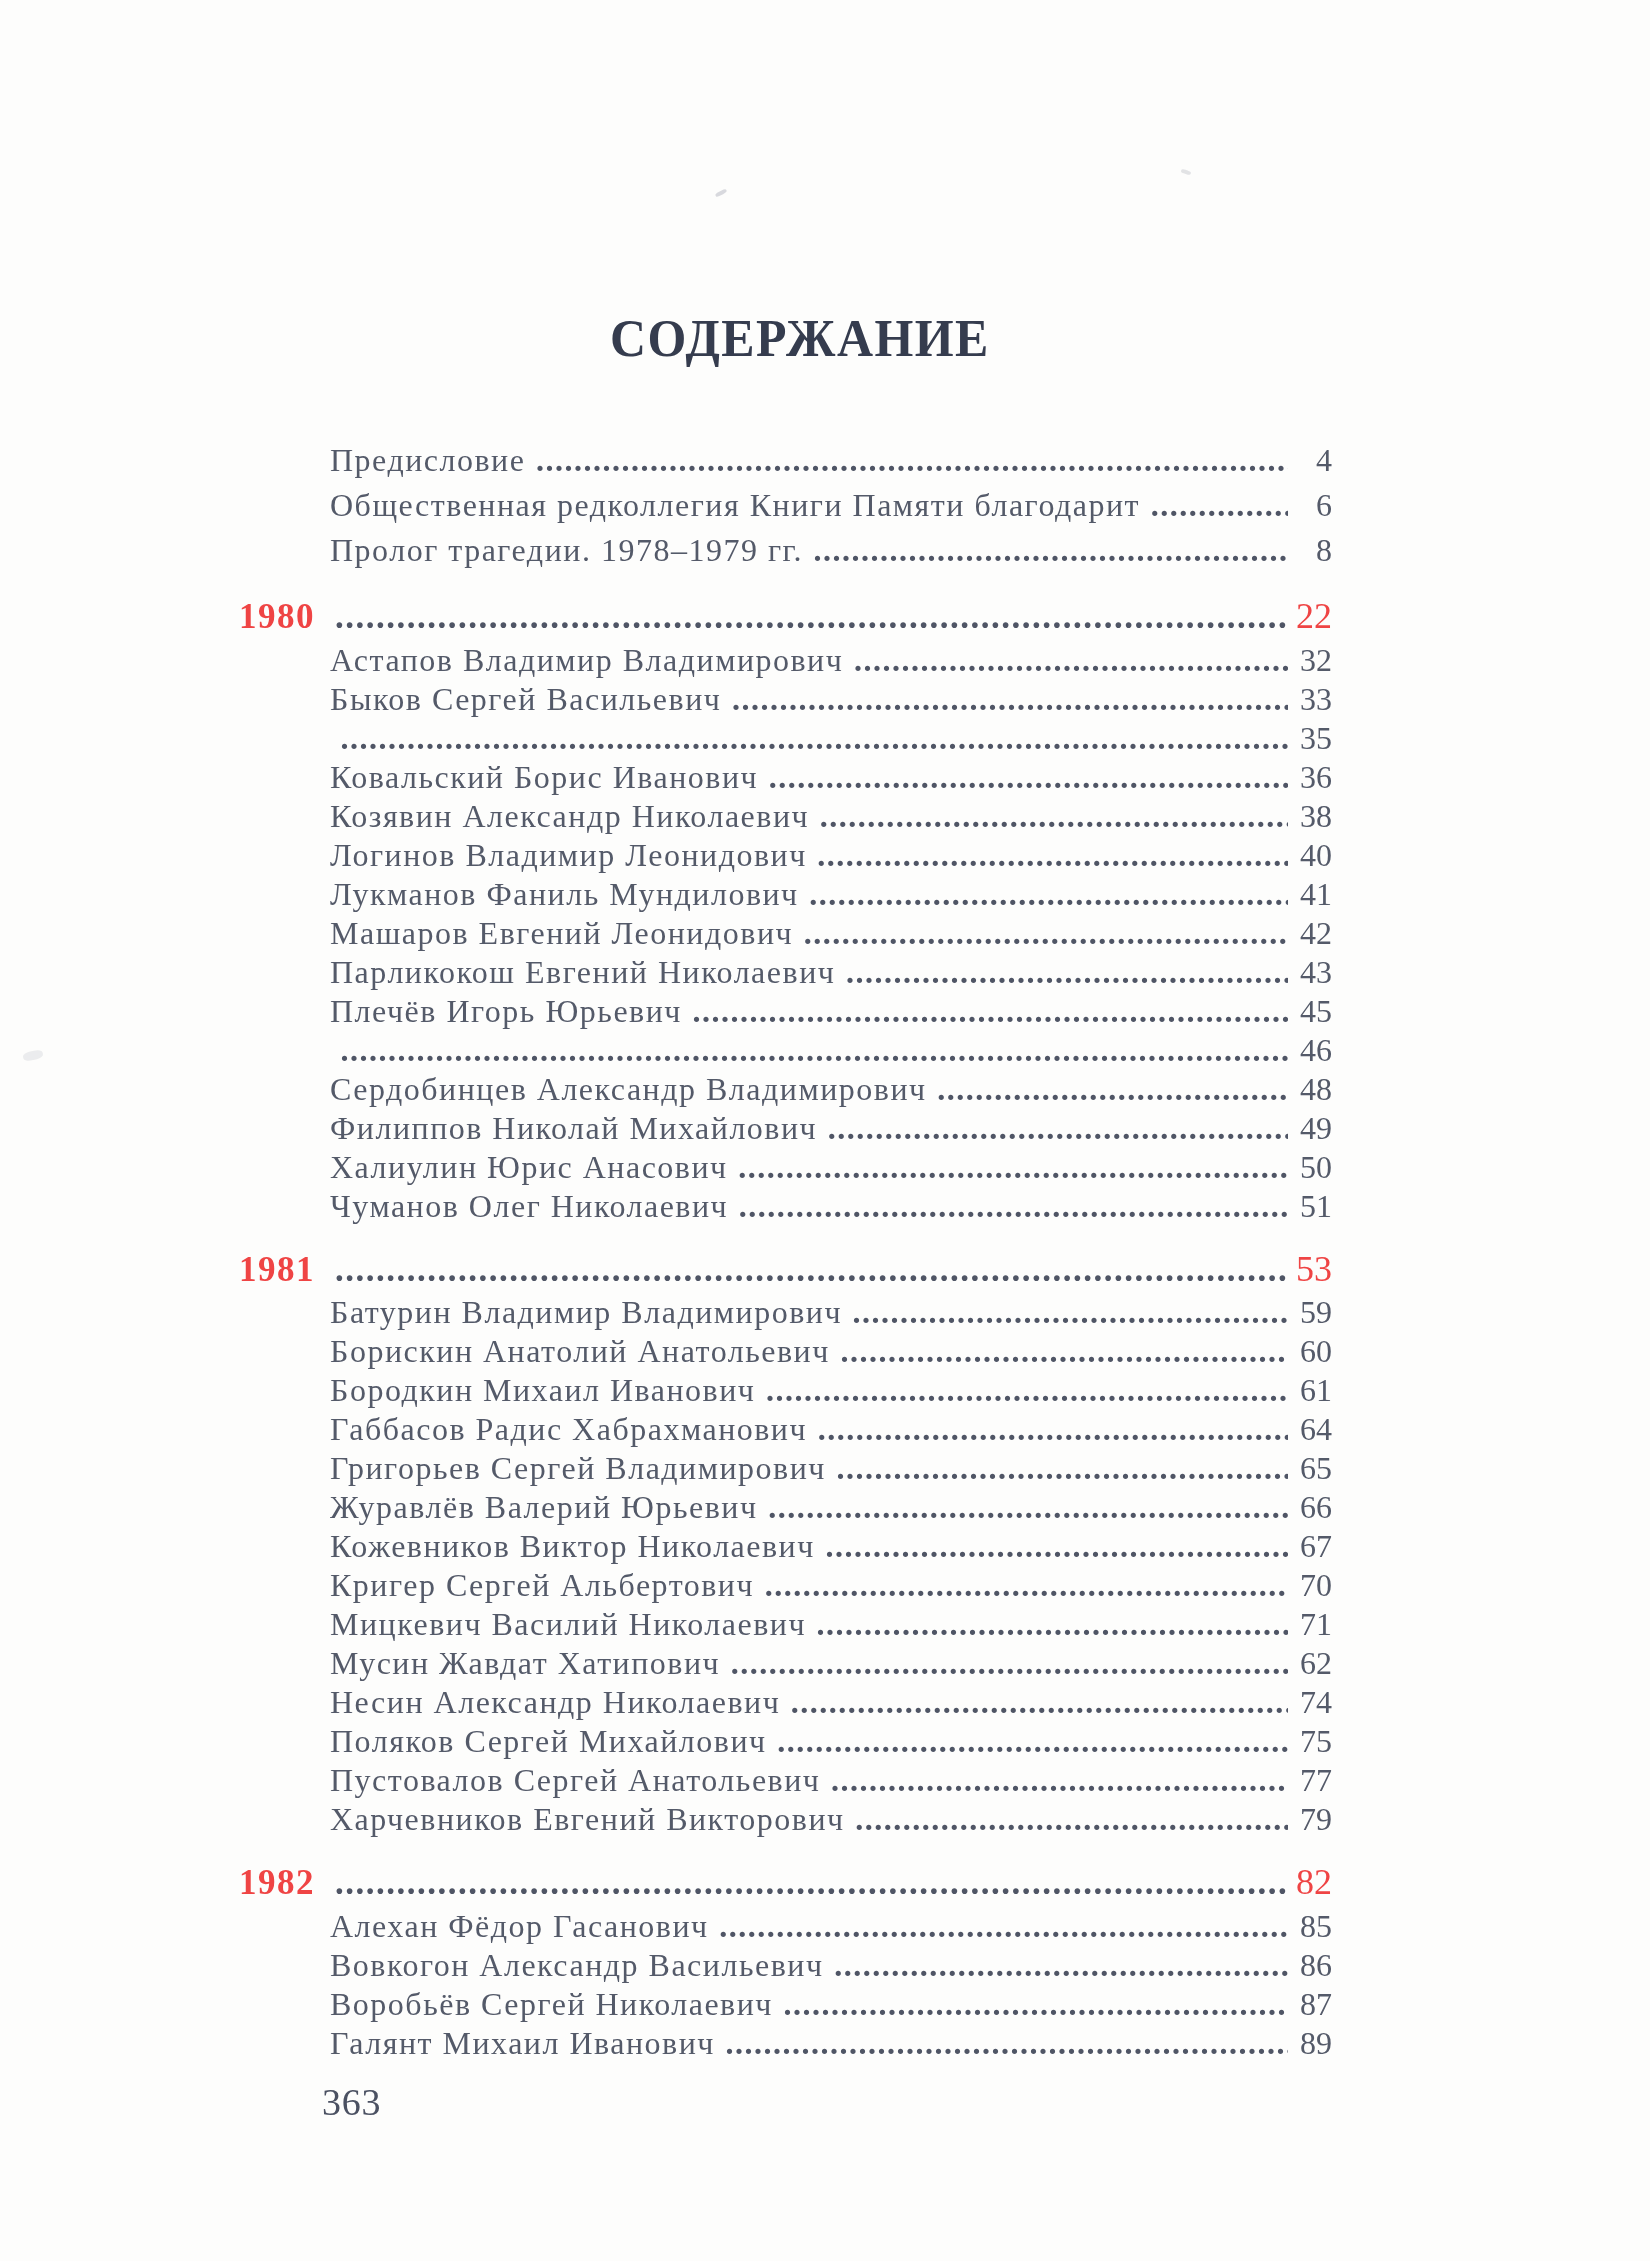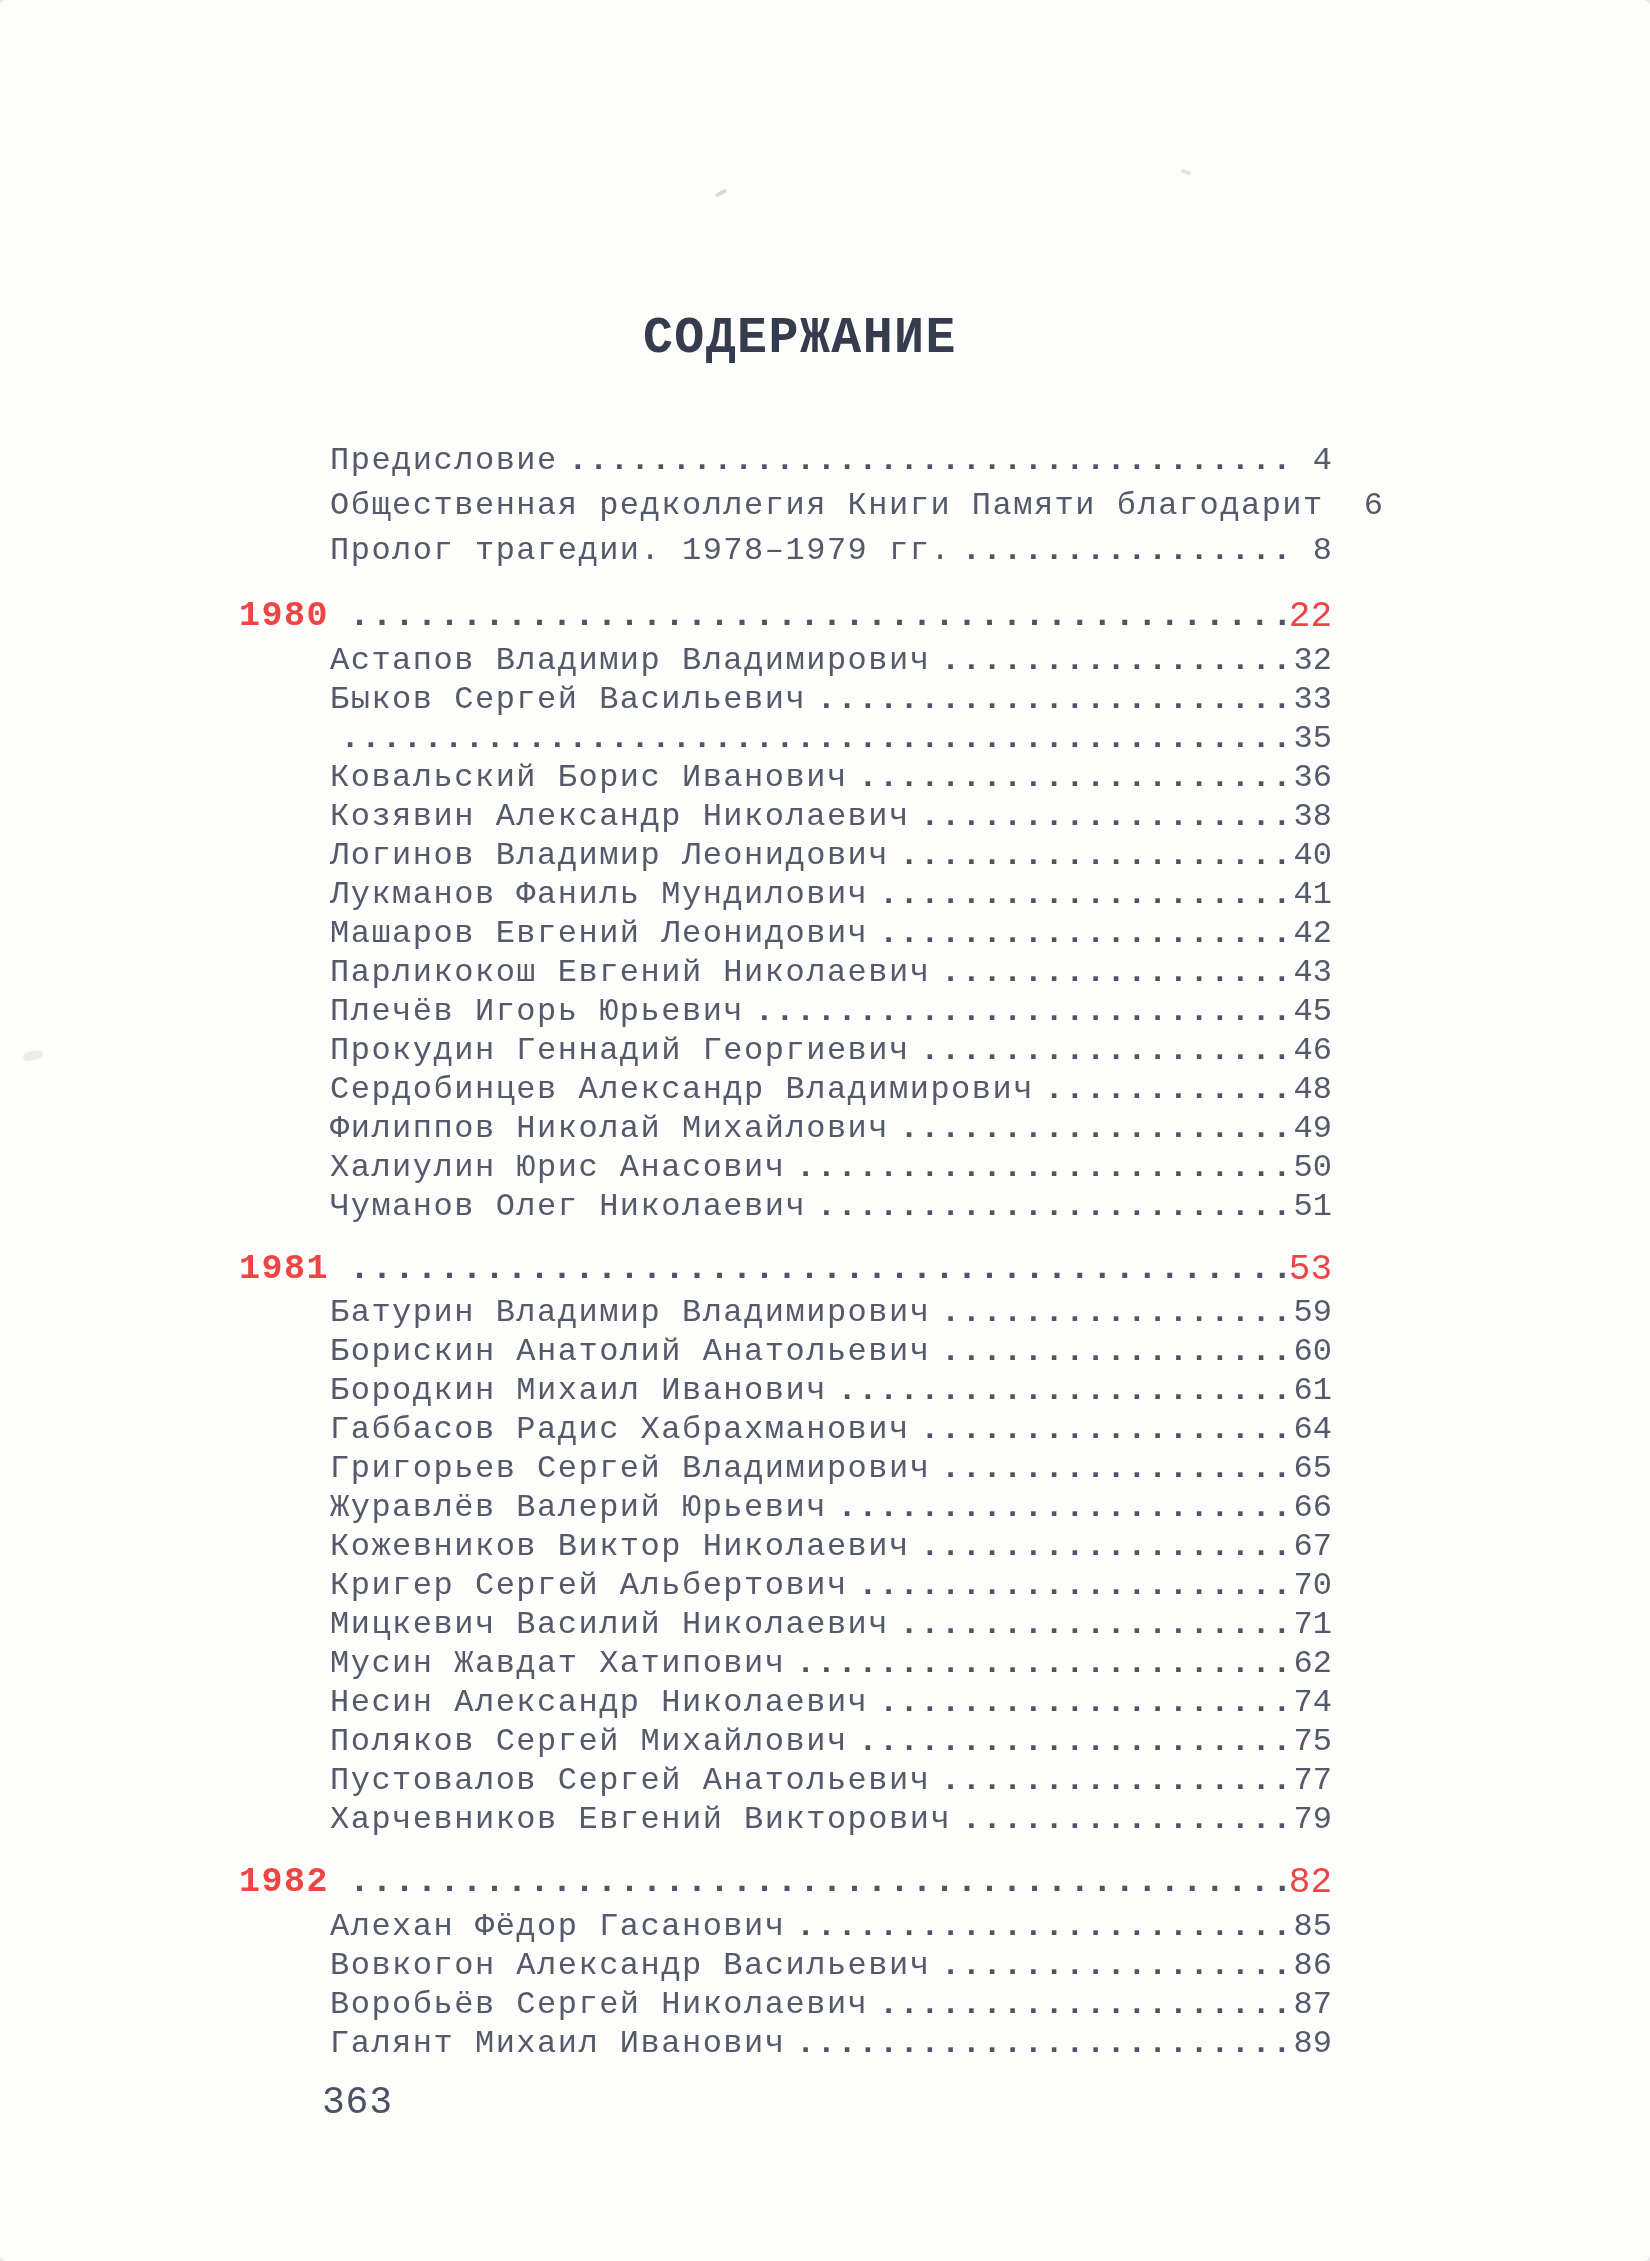--- a/index.html
+++ b/index.html
@@ -1,22 +1,21 @@
 <!DOCTYPE html>
 <html style="font-size:12px"><head>
 <meta charset="utf-8">
 <style>
   html,body { margin:0; padding:0; background:#e8e8e8; }
   .page {
     position:relative;
     width:1650px; height:2261px;
     background:#fdfdfc;
     overflow:hidden;
-    font-family:Liberation Mono, monospace;
-    border-radius:6px;
+    font-family:Liberation Serif, serif;
   }
   .content {
     position:absolute; left:239px; top:0; width:1093px;
   }
   .title {
     margin:0; padding:313px 0 0 30px;
     text-align:center;
     font-size:52px; font-weight:700; line-height:1;
     letter-spacing:1.5px;
     color:#353c4e;
@@ -133,21 +132,20 @@
             <span class="label">Парликокош Евгений Николаевич</span>
             <span class="dots"></span>
             <span class="pg">43</span>
           </div>
           <div class="row">
             <span class="label">Плечёв Игорь Юрьевич</span>
             <span class="dots"></span>
             <span class="pg">45</span>
           </div>
           <div class="row">
-            <span class="label">Прокудин Геннадий Георгиевич</span>
             <span class="dots"></span>
             <span class="pg">46</span>
           </div>
           <div class="row">
             <span class="label">Сердобинцев Александр Владимирович</span>
             <span class="dots"></span>
             <span class="pg">48</span>
           </div>
           <div class="row">
             <span class="label">Филиппов Николай Михайлович</span>

